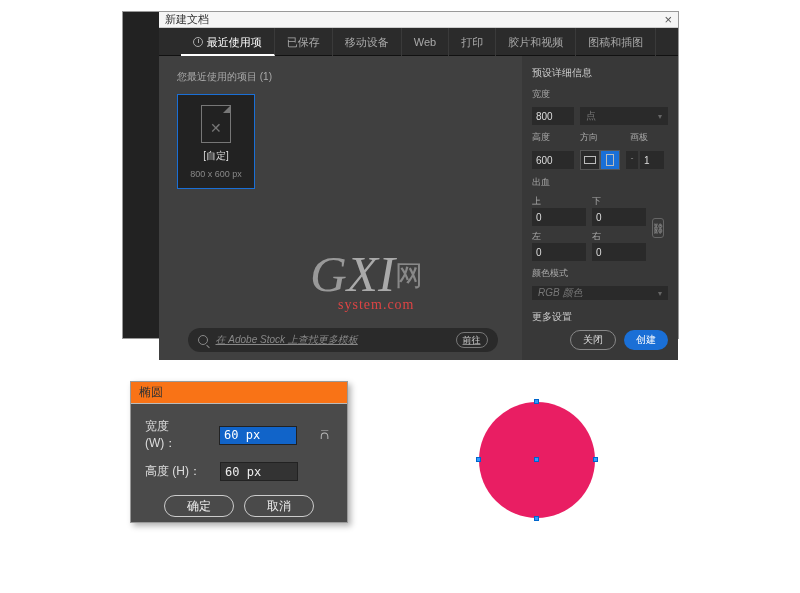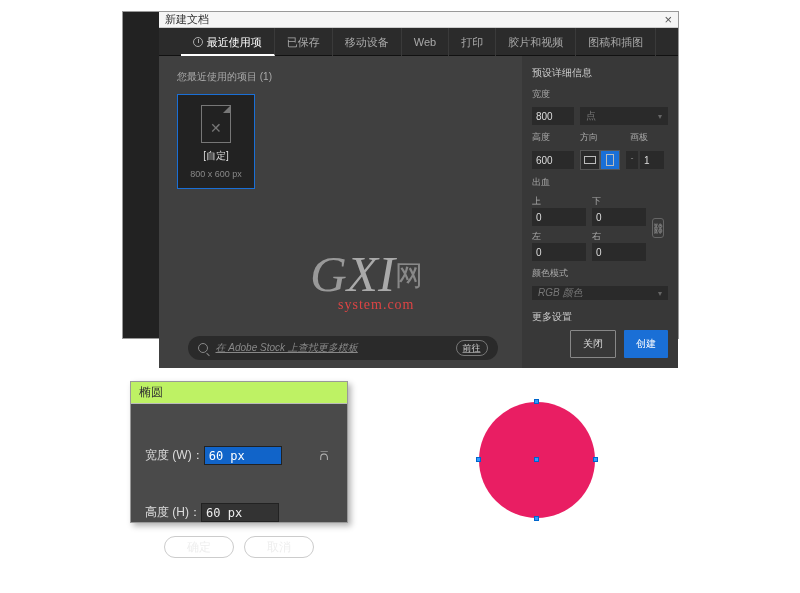--- a/index.html
+++ b/index.html
@@ -100,42 +100,42 @@
   .orient .ob.sel { background:#1a6fd6;}
   .orient .pg { width:8px;height:12px;border:1px solid #bbb;}
   .orient .ob:first-child .pg { width:12px;height:8px;}
   .artb { display:flex;align-items:center;gap:2px;}
   .artb .st { width:12px;height:18px;background:#2a2a2a;color:#999;display:flex;align-items:center;justify-content:center;font-size:8px;}
   .bleed-grid { display:grid; grid-template-columns: 1fr 1fr 16px; gap:4px 6px; align-items:center;}
   .link { width:12px;height:20px;border:1px solid #666;border-radius:3px;display:flex;align-items:center;justify-content:center;color:#aaa;font-size:10px;grid-row:span 2;}
   .more { color:#ccc; margin-top:4px; font-size:10px;}
   .btnrow { margin-top:auto; display:flex; gap:8px; justify-content:flex-end;}
   .btn {
-    height:28px; padding:0 12px; border-radius:1px; font-size:10px;
+    height:20px; padding:0 12px; border-radius:10px; font-size:10px;
     display:flex;align-items:center;justify-content:center;cursor:pointer;
   }
   .btn.outline { border:1px solid #888; color:#ddd; background:transparent;}
   .btn.primary { background:#1a6fd6; color:#fff; border:none;}
 
   
   .ellipse-dlg {
     position: absolute; left: 130px; top: 381px;
     width: 218px; height: 142px;
     background:#fff; border:1px solid #999;
     box-shadow: 3px 3px 6px rgba(0,0,0,.3);
   }
   .ellipse-dlg .et {
-    height:22px; background:#bef264; color:#333; font-size:12px;
+    height:22px; background:#f97316; color:#333; font-size:12px;
     padding:0 8px; display:flex;align-items:center; border-bottom:1px solid #bbb;
   }
   .ellipse-dlg .eb {
     background:#4a4a4a; height:118px; padding:14px 14px 10px 14px;
     display:flex;flex-direction:column;gap:10px;
   }
-  .erow { display:flex;align-items:center;gap:0; color:#ddd; font-size:12px;margin-top:28px;}
+  .erow { display:flex;align-items:center;gap:19px; color:#ddd; font-size:12px;}
   .erow .efield {
     width:78px; height:19px; border:1px solid #222; background:#333;
     color:#eee; font-size:12px; padding:0 4px; font-family:monospace;
   }
   .erow .efield.sel { background:#1164c9; color:#fff;}
   .chain { margin-left:auto; width:18px;height:18px;color:#bbb;font-size:13px;display:flex;align-items:center;justify-content:center;}
   .ebtnrow { display:flex; gap:10px; justify-content:center; margin-top:4px;}
   .ebtn {
     width:70px;height:22px;border:1px solid #ccc;border-radius:11px;
     background:transparent;color:#eee;font-size:12px;

